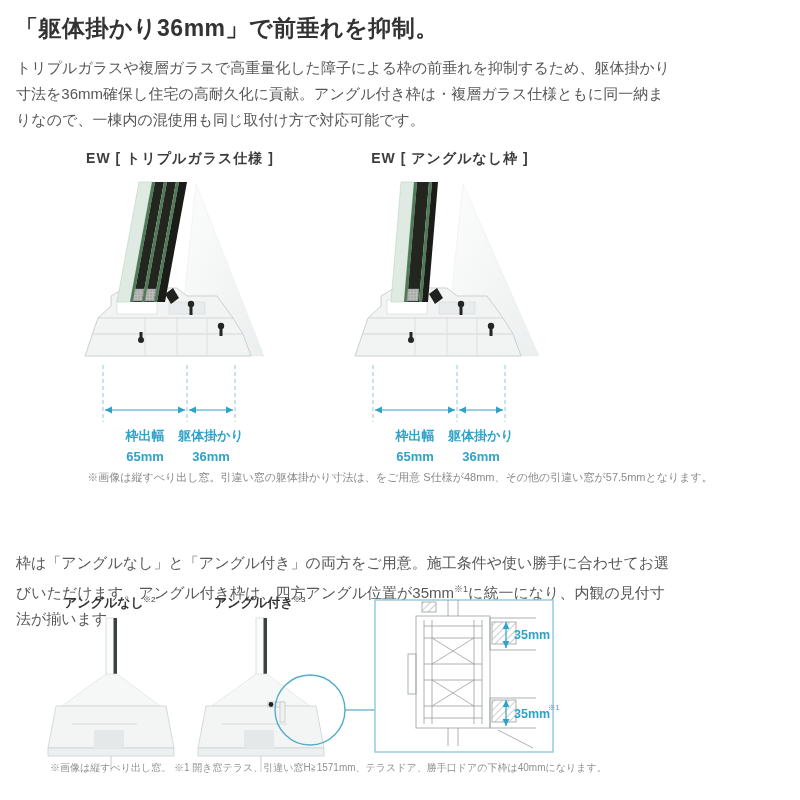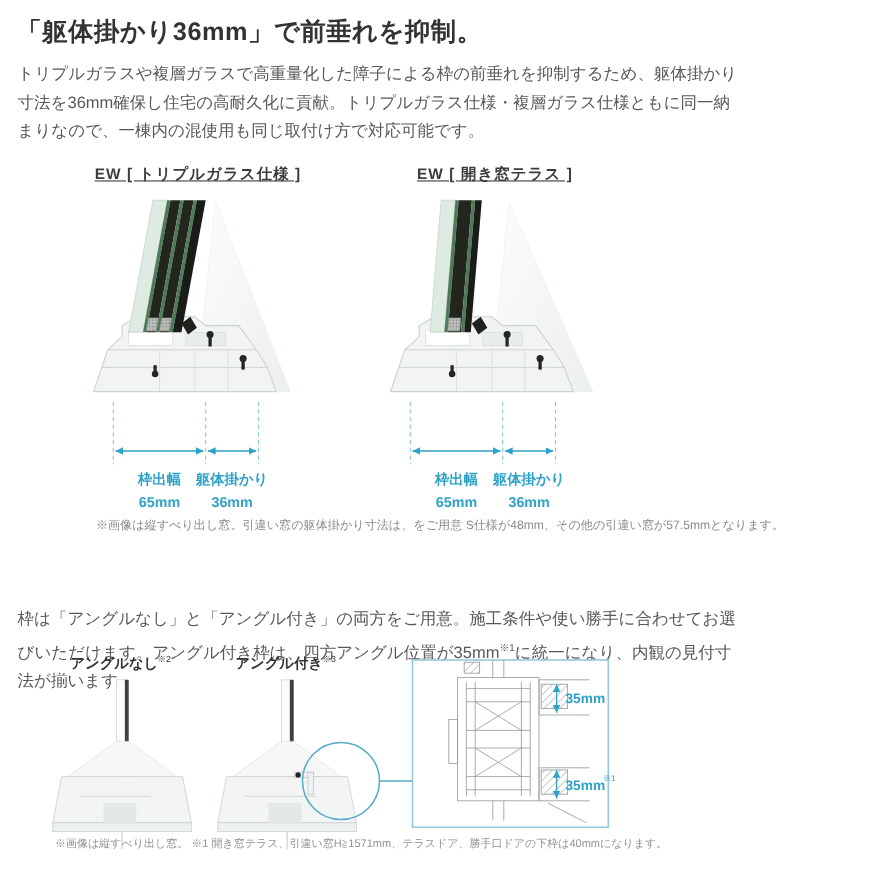--- a/index.html
+++ b/index.html
@@ -12,21 +12,21 @@
     font-size:23px; font-weight:700; color:#333333; letter-spacing:0.5px;
   }
   .body-text {
     position:absolute; left:16px; width:656px; margin:0;
     font-size:15px; line-height:26px; color:#595757;
   }
   .body-text sup { font-size:9px; color:#595757; }
   .fig { position:absolute; top:150px; width:270px; margin:0; }
   .fig figcaption {
     text-align:center; font-size:14px; font-weight:600; color:#3c3c3c;
-    letter-spacing:1px; margin:0 0 2px 0;text-decoration:underline;
+    letter-spacing:1px; margin:0 0 2px 0;
   }
   .fig svg { display:block; width:270px; height:296px; }
   svg text { font-family:"Liberation Sans", sans-serif; }
   .dim-label { font-size:13px; font-weight:700; fill:#2FA2C7; text-anchor:middle; }
   .note-center {
     position:absolute; top:470px; left:0; width:800px; margin:0;
     text-align:center; font-size:11px; color:#8a8a8a;
   }
   .bottom-figs { position:absolute; left:28px; top:594px; width:540px; height:178px; }
   .footnotes {
@@ -36,21 +36,21 @@
   .footnotes p { margin:0; }
   .cad { stroke:#9aa0a0; stroke-width:0.8; fill:none; }
   .frame-line { stroke:#cdd2d2; stroke-width:0.9; }
 </style>
 </head>
 <body>
 
 <div class="page">
 
   <h1 class="sec-title" style="top:13px;">「躯体掛かり36mm」で前垂れを抑制。</h1>
-  <p class="body-text" style="top:55px;">トリプルガラスや複層ガラスで高重量化した障子による枠の前垂れを抑制するため、躯体掛かり寸法を36mm確保し住宅の高耐久化に貢献。トリプルガラス仕様・複層ガラス仕様ともに同一納まりなので、一棟内の混使用も同じ取付け方で対応可能です。</p>
+  <p class="body-text" style="top:55px;">トリプルガラスや複層ガラスで高重量化した障子による枠の前垂れを抑制するため、躯体掛かり寸法を36mm確保し住宅の高耐久化に貢献。アングル付き枠は・複層ガラス仕様ともに同一納まりなので、一棟内の混使用も同じ取付け方で対応可能です。</p>
 
   <figure class="fig" style="left:45px;">
     <figcaption>EW [ トリプルガラス仕様 ]</figcaption>
     <svg viewBox="0 0 270 296">
       <defs>
         <linearGradient id="wedge1" x1="0" y1="0" x2="1" y2="1">
           <stop offset="0" stop-color="#FDFDFD"></stop>
             <stop offset="1" stop-color="#ECEFEF"></stop>
         </linearGradient>
         <pattern id="speck1" width="3" height="3" patternUnits="userSpaceOnUse">
@@ -101,21 +101,21 @@
         <line x1="144" y1="240" x2="188" y2="240" stroke="#2FA2C7" stroke-width="1.2" marker-start="url(#ar1)" marker-end="url(#ar1)"></line>
         <text x="100" y="270" class="dim-label">枠出幅</text>
         <text x="100" y="291" class="dim-label">65mm</text>
         <text x="166" y="270" class="dim-label">躯体掛かり</text>
         <text x="166" y="291" class="dim-label">36mm</text>
       </g>
     </svg>
   </figure>
 
   <figure class="fig" style="left:315px;">
-    <figcaption>EW [ 開き窓テラス ]</figcaption>
+    <figcaption>EW [ アングルなし枠 ]</figcaption>
     <svg viewBox="0 0 270 296">
       <defs>
         <linearGradient id="wedge2" x1="0" y1="0" x2="1" y2="1">
           <stop offset="0" stop-color="#FDFDFD"></stop>
             <stop offset="1" stop-color="#ECEFEF"></stop>
         </linearGradient>
         <pattern id="speck2" width="3" height="3" patternUnits="userSpaceOnUse">
           <rect width="3" height="3" fill="#B9BCB9"></rect>
             <circle cx="1" cy="1" r="0.6" fill="#6E726E"></circle>
         </pattern>

